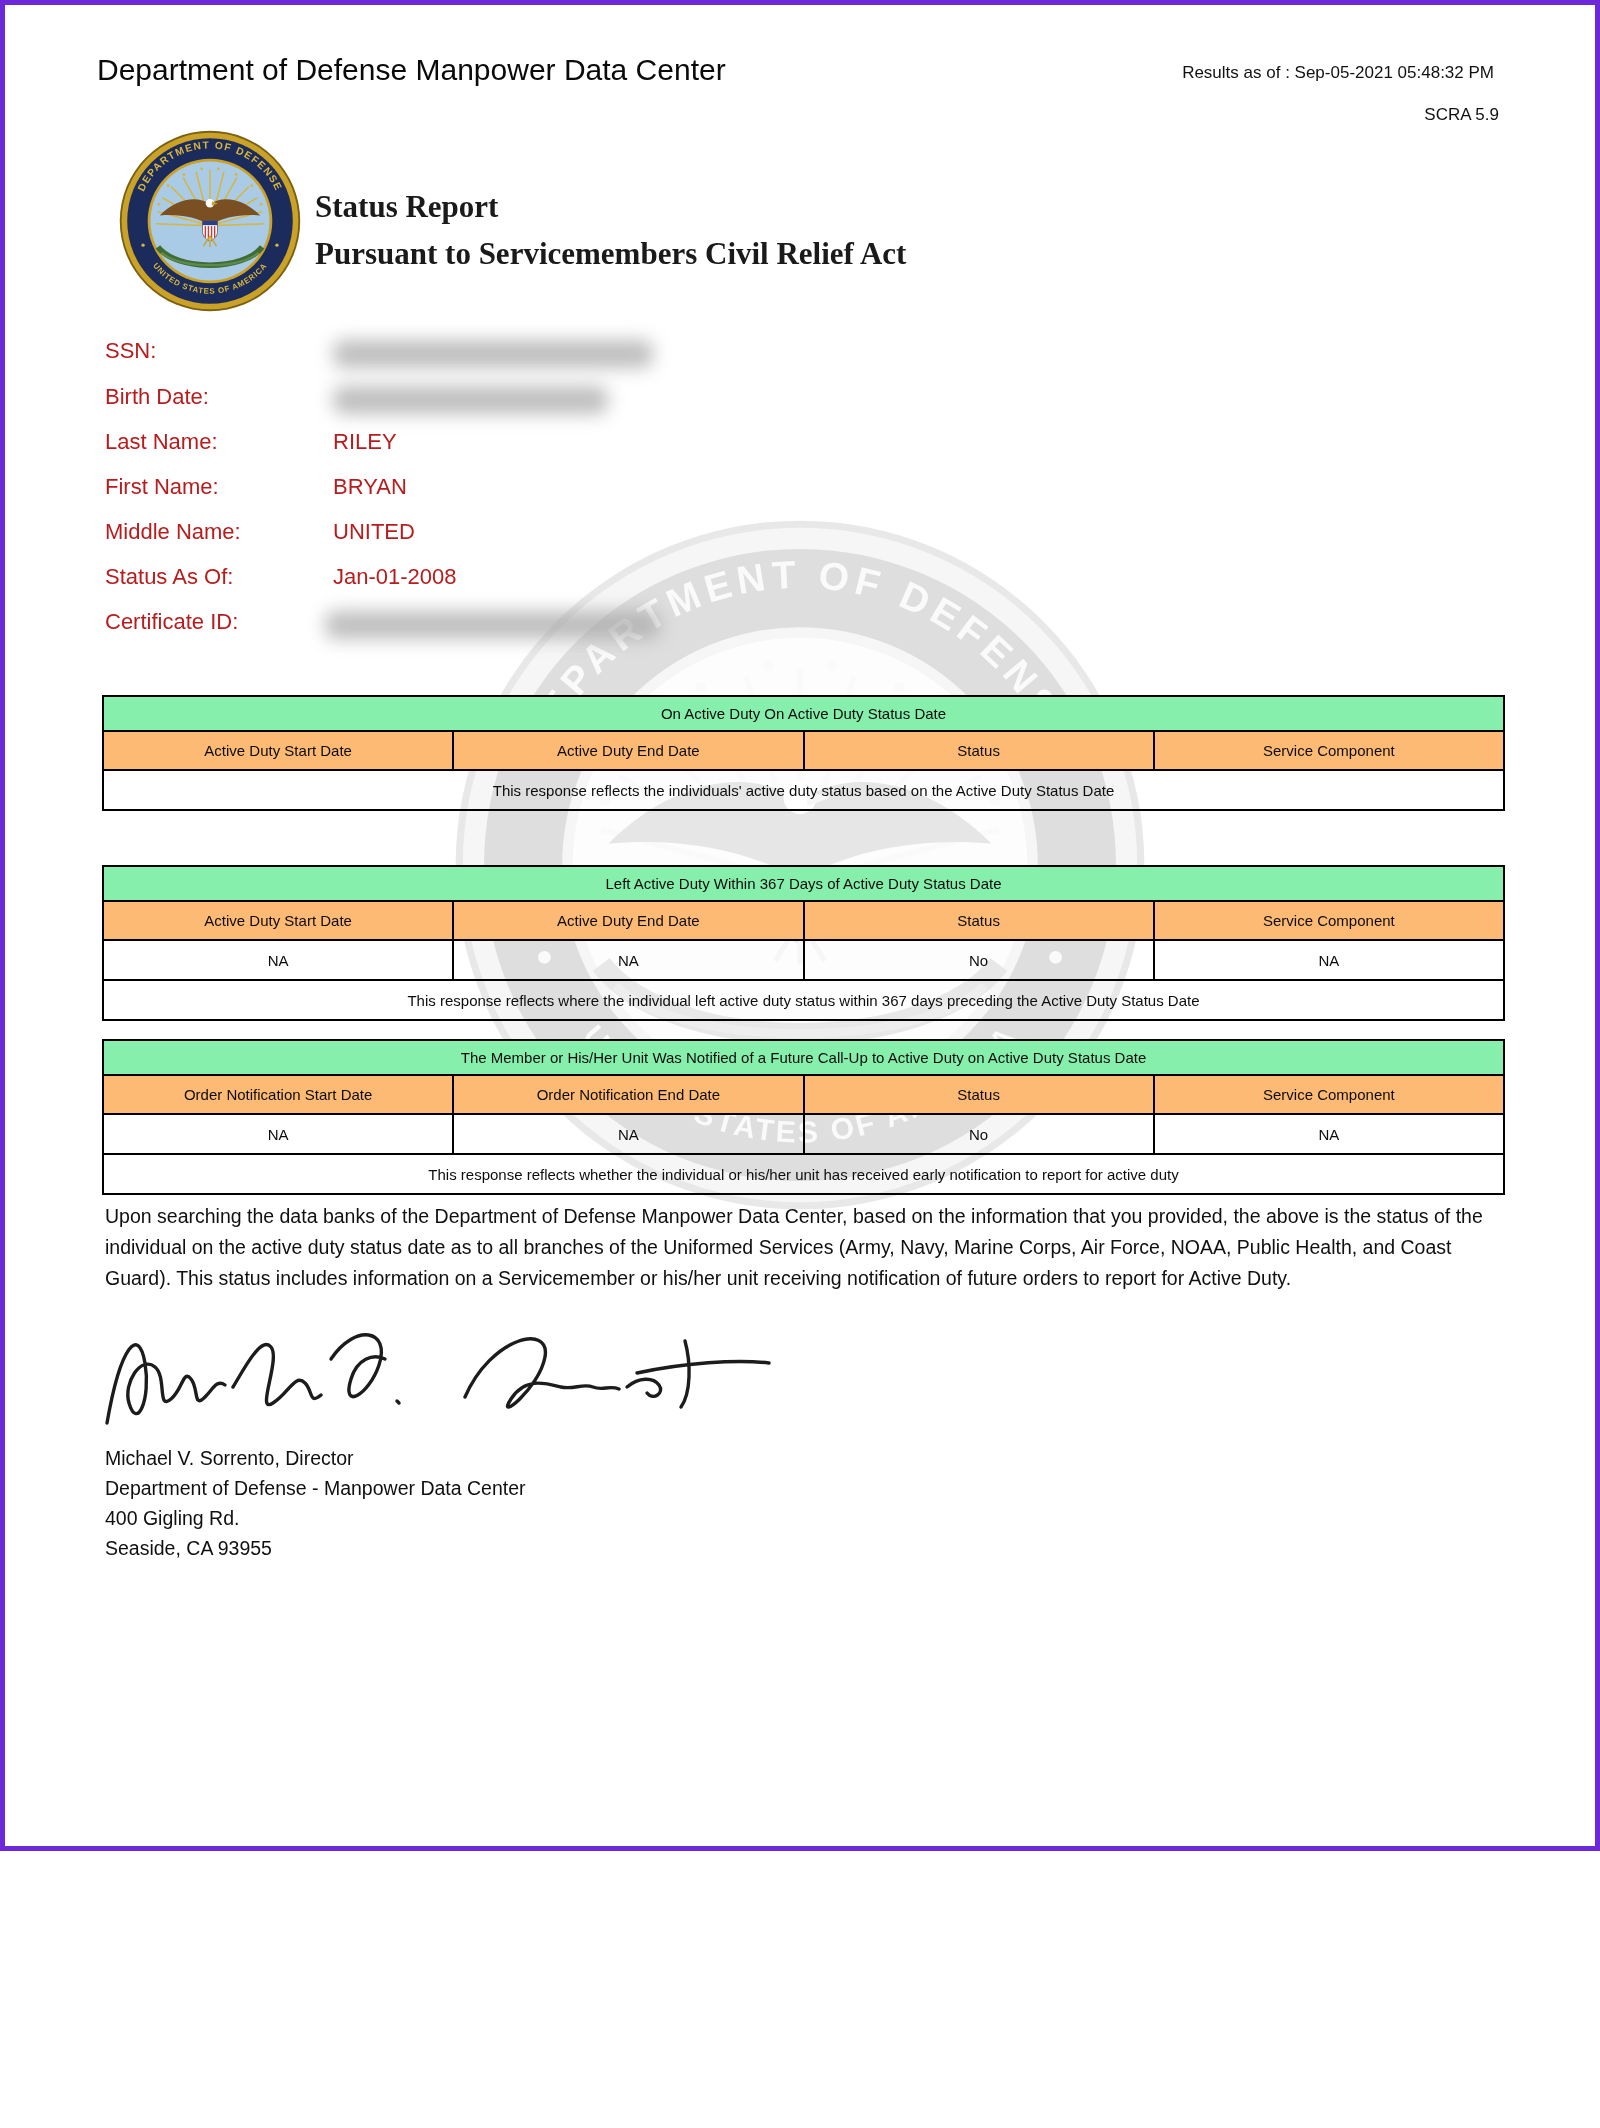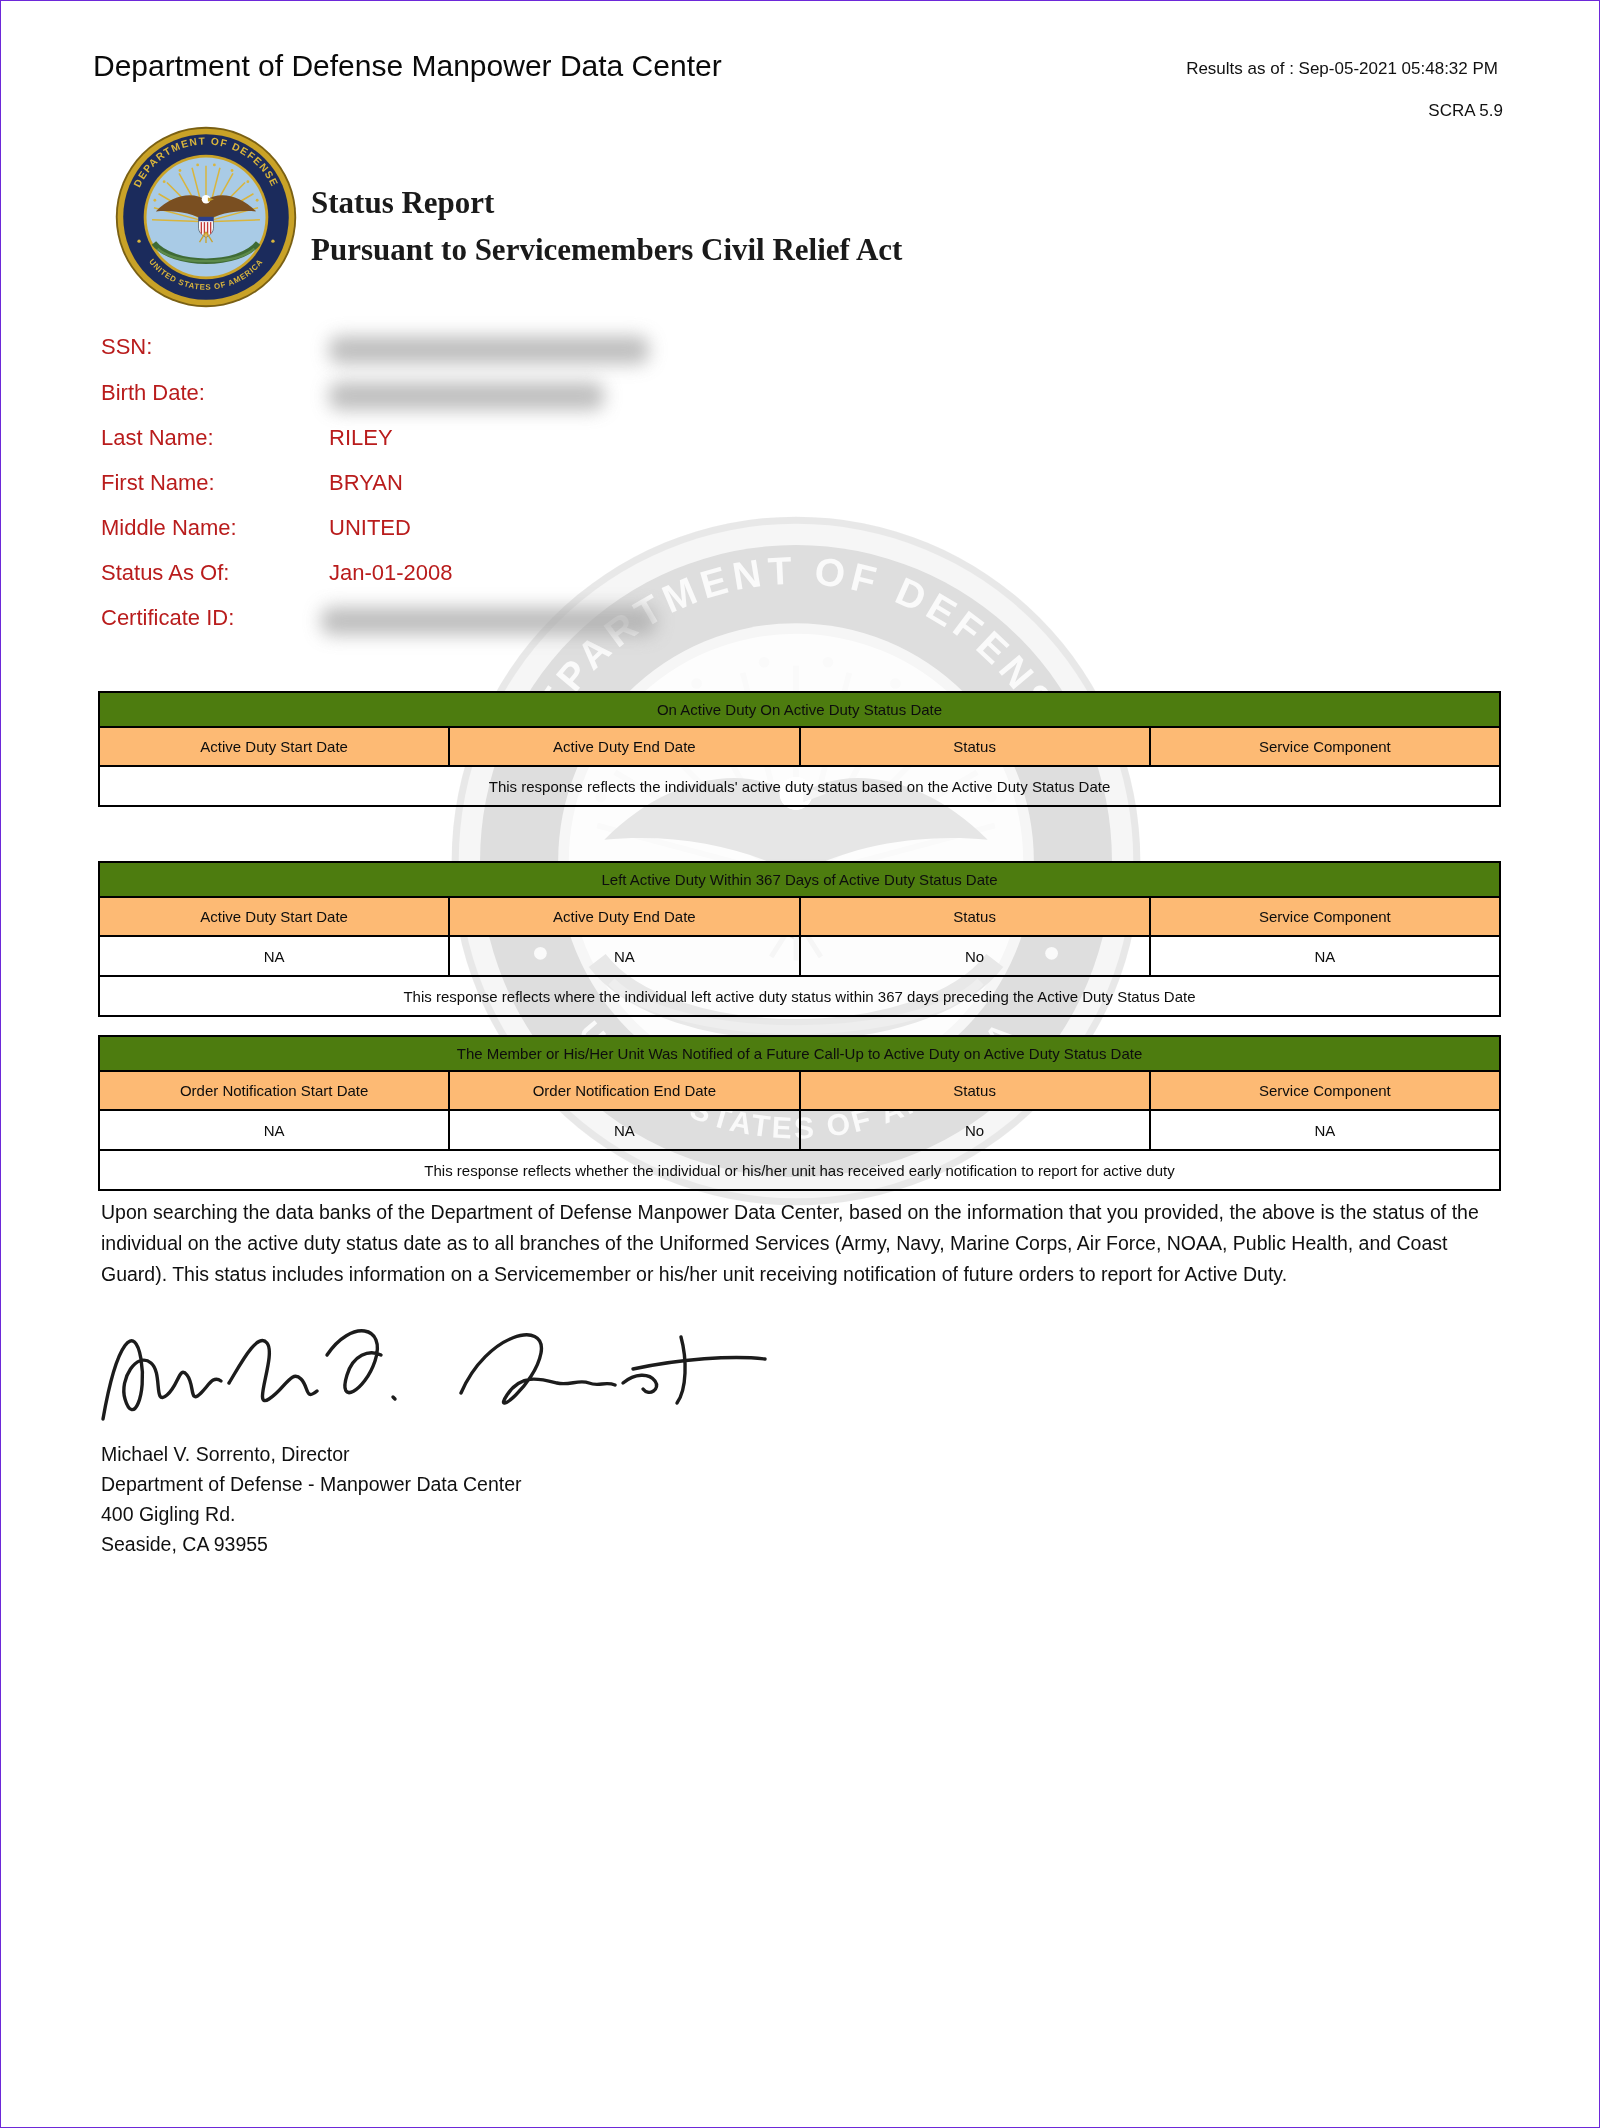--- a/index.html
+++ b/index.html
@@ -1,20 +1,20 @@
 <!DOCTYPE html>
 <html><head>
 <meta charset="utf-8">
 <style>
   html,body{margin:0;padding:0;background:#fff;}
   .page{
     position:relative;
-    width:1600px;height:2128px;
+    width:1600px;height:1851px;
     background:#ffffff;
-    border:1px solid #6d28d9;
+    border:5px solid #6d28d9;
     box-sizing:border-box;
     overflow:hidden;
     font-family:"Liberation Sans", sans-serif;
     color:#111;
     text-decoration:underline;
   }
   .abs{position:absolute;}
   .agency{left:92px;top:48px;font-size:30px;color:#0a0a0a;}
   .results{right:101px;top:58px;font-size:17px;text-align:right;}
   .scra{right:96px;top:100px;font-size:17px;text-align:right;}
@@ -33,21 +33,21 @@
   table.rpt{
     position:absolute;left:97px;width:1403px;
     border-collapse:collapse;table-layout:fixed;
     border:2px solid #000;
     font-size:15px;color:#0d0d0d;
   }
   table.rpt td, table.rpt th{
     border:2px solid #000;text-align:center;vertical-align:middle;
     padding:3px 4px;font-weight:normal;overflow:hidden;
   }
-  table.rpt .ttl{background:#4d7c0f;height:27px;}
+  table.rpt .ttl{background:#86efac;height:27px;}
   table.rpt th{background:#fdba74;height:31px;}
   table.rpt .datarow td{height:32px;background:transparent;}
   table.rpt .fn{height:32px;background:transparent;}
   .c1{width:25.4%;} .c2{width:25.7%;} .c3{width:25.1%;} .c4{width:23.8%;}
   
   .bodypara{left:100px;top:1196px;width:1408px;font-size:19.5px;line-height:31px;color:#101010;}
   .sig-box{left:88px;top:1296px;width:700px;height:140px;}
   .footerblock{left:100px;top:1438px;font-size:19.5px;line-height:30px;color:#101010;}
   .z1{z-index:1;} .z2{z-index:2;position:absolute;}
 </style>

